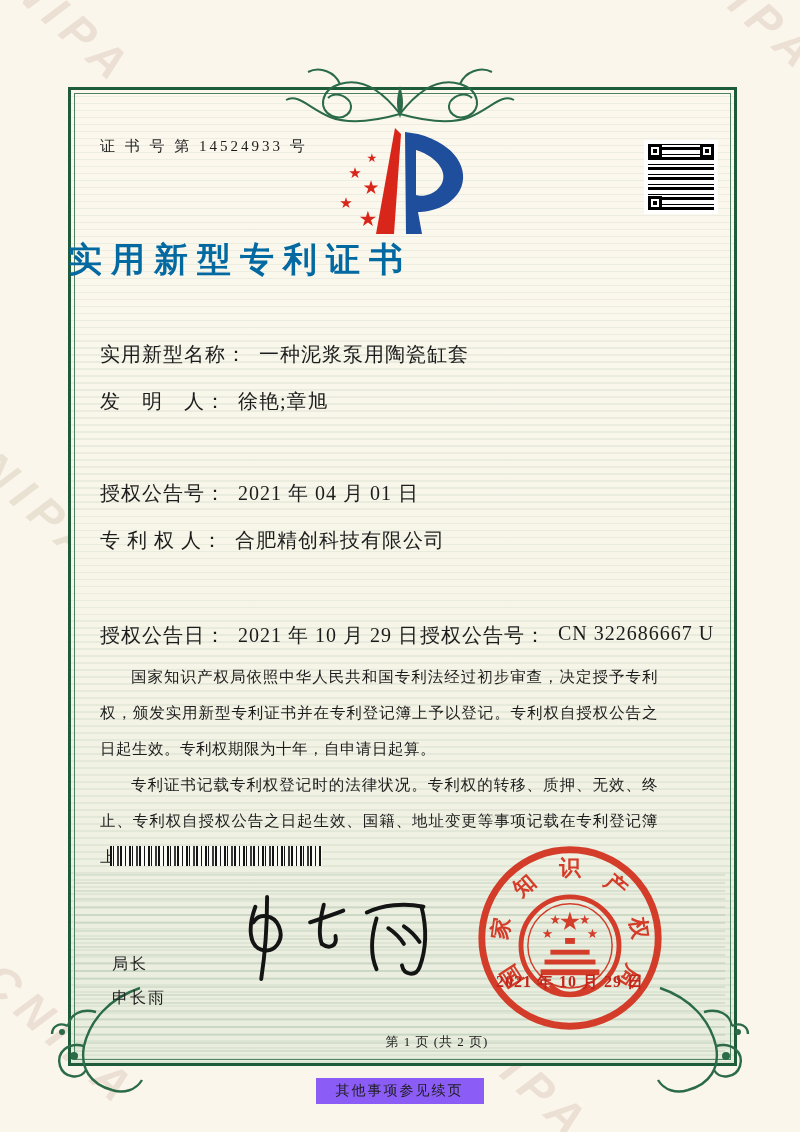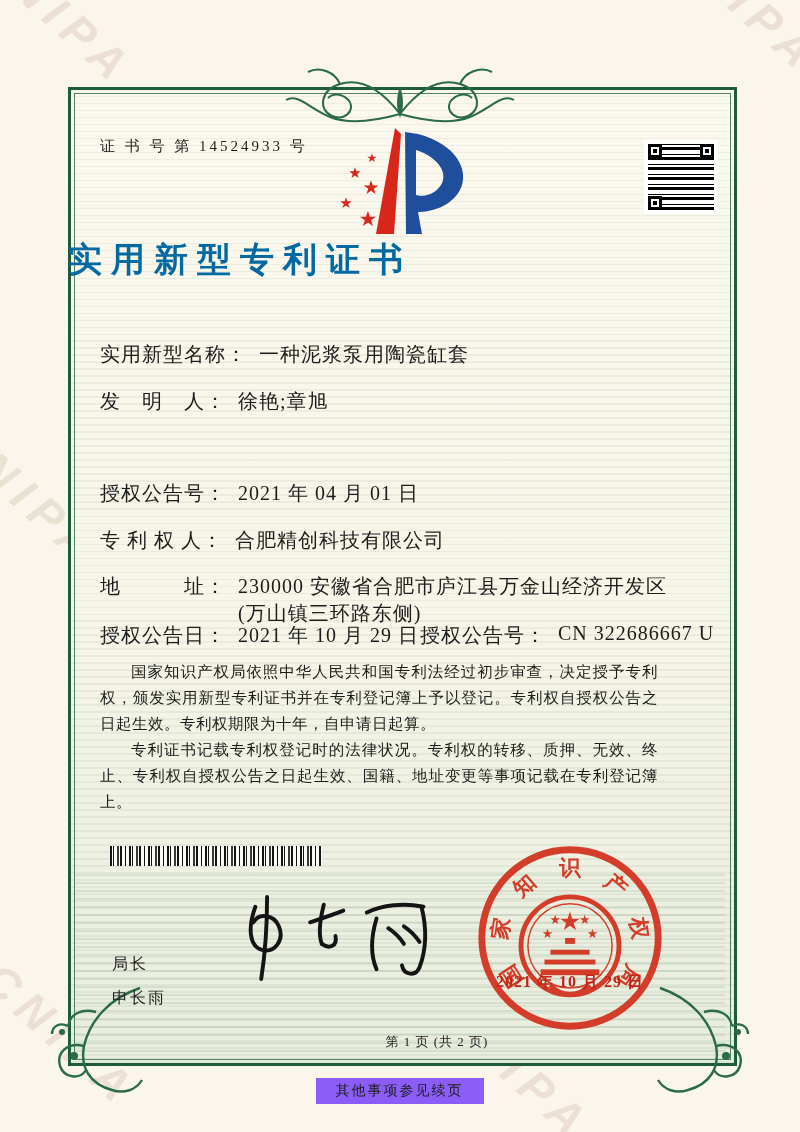--- a/index.html
+++ b/index.html
@@ -35,21 +35,21 @@
 
   .title{position:absolute;left:68px;top:237px;width:663px;text-align:left;
          font-size:34px;font-weight:bold;letter-spacing:9px;color:#0369a1;}
 
   .frow{position:absolute;left:100px;font-size:20px;letter-spacing:1px;white-space:nowrap;}
   .frow .lbl{display:inline-block;vertical-align:top;}
   .frow .val{display:inline-block;vertical-align:top;margin-left:12px;}
   .frow .val.wrap{white-space:normal;width:452px;line-height:27px;}
 
   .body-text{position:absolute;left:100px;top:659px;width:558px;font-size:15.5px;
-             line-height:26px;letter-spacing:0.5px;text-align:justify;}
+             line-height:36px;letter-spacing:0.5px;text-align:justify;}
   .body-text p{margin:0;text-indent:2em;}
 
   .barcode{position:absolute;left:110px;top:846px;width:212px;height:20px;
      background:repeating-linear-gradient(90deg,#141414 0 2px,#fbfbf6 2px 3px,#141414 3px 4px,
         #fbfbf6 4px 7px,#3a3a3a 7px 9px,#fbfbf6 9px 10px,#141414 10px 12px,#fbfbf6 12px 15px,
         #141414 15px 16px,#fbfbf6 16px 19px);}
 
   .director{position:absolute;left:112px;top:906px;font-family:"Liberation Sans","DejaVu Sans",sans-serif;
             font-weight:500;font-size:16px;letter-spacing:2px;color:#222;margin-top:48px;}
   .director div{margin-bottom:13px;}
@@ -150,23 +150,20 @@
     <span class="lbl">实用新型名称：</span><span class="val">一种泥浆泵用陶瓷缸套</span>
   </div>
   <div class="frow" style="top:388px;">
     <span class="lbl">发　明　人：</span><span class="val">徐艳;章旭</span>
   </div>
   <div class="frow" style="top:480px;">
     <span class="lbl">授权公告号：</span><span class="val">2021 年 04 月 01 日</span>
   </div>
   <div class="frow" style="top:527px;">
     <span class="lbl">专 利 权 人：</span><span class="val">合肥精创科技有限公司</span>
-  </div>
-  <div class="frow" style="top:573px;">
-    <span class="lbl">地　　　址：</span><span class="val wrap">230000 安徽省合肥市庐江县万金山经济开发区(万山镇三环路东侧)</span>
   </div>
   <div class="frow" style="top:622px;">
     <span class="lbl">授权公告日：</span><span class="val">2021 年 10 月 29 日</span>
   </div>
   <div class="frow" style="left:420px;top:622px;">
     <span class="lbl">授权公告号：</span><span class="val">CN 322686667 U</span>
   </div>
 
   <div class="body-text">
     <p>国家知识产权局依照中华人民共和国专利法经过初步审查，决定授予专利权，颁发实用新型专利证书并在专利登记簿上予以登记。专利权自授权公告之日起生效。专利权期限为十年，自申请日起算。</p>

